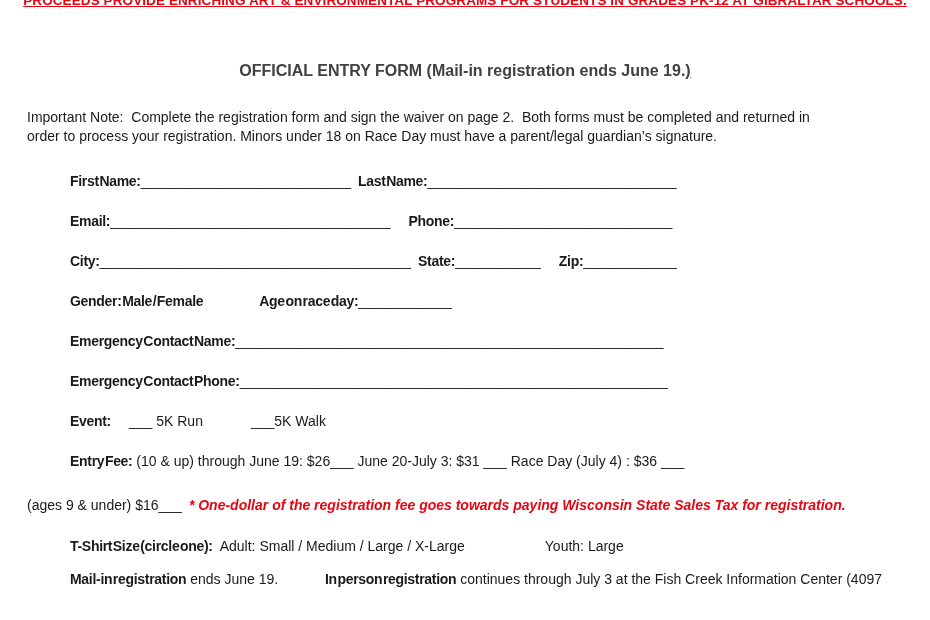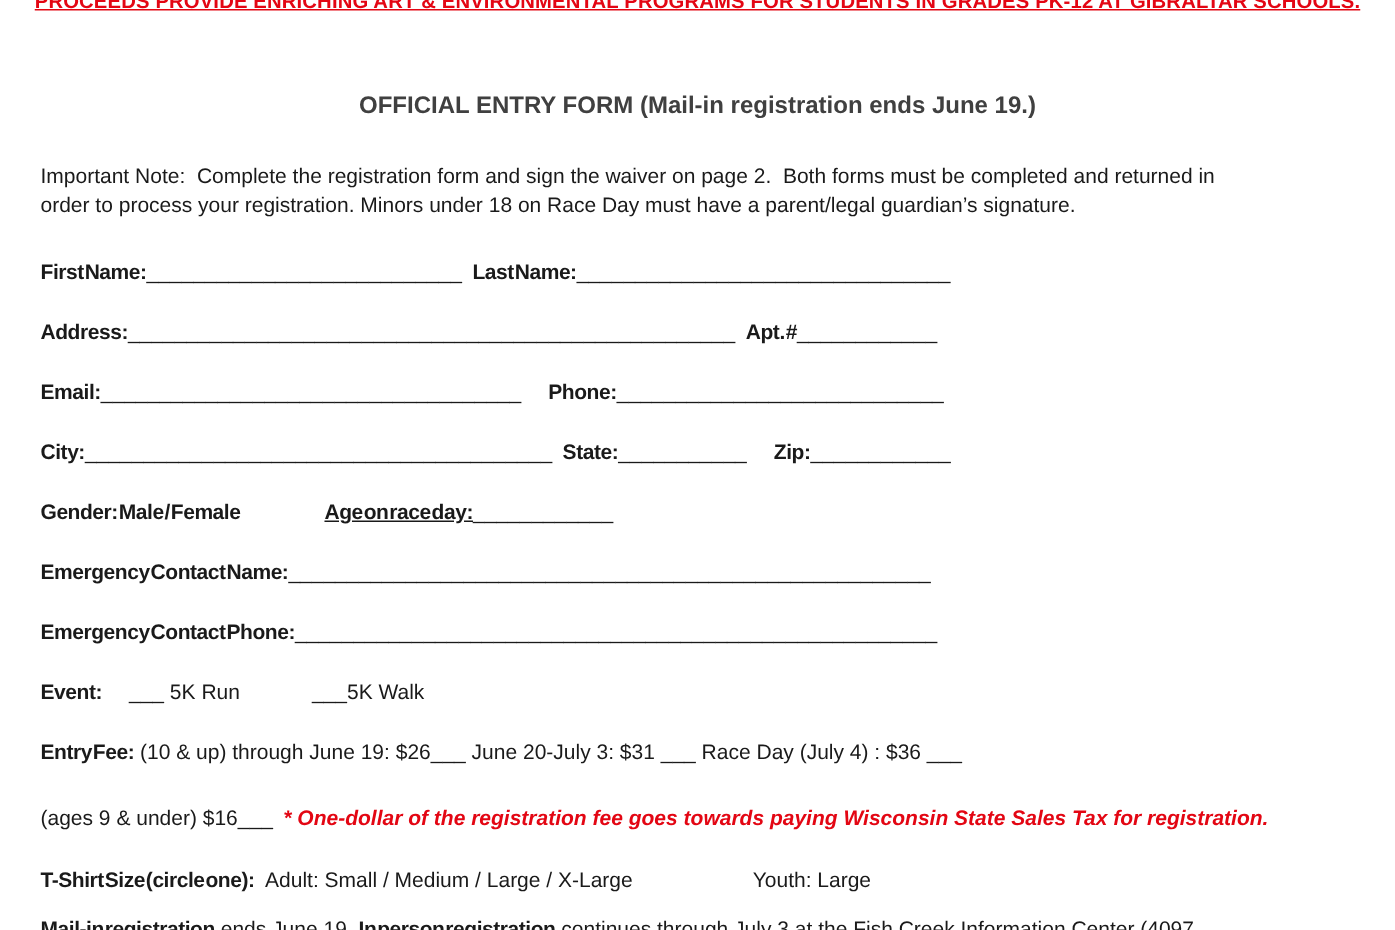--- a/index.html
+++ b/index.html
@@ -43,48 +43,48 @@
     white-space: pre;
   }
   .row.first  { margin-top: 27px; }
   .row.ages   { margin-top: 27px; }
   .row.tshirt { margin-top: 24px; }
   .row.footer { margin-top: 16px; }
   .lbl {
     font-weight: 700;
     letter-spacing: -0.3px;
     word-spacing: -3px;
+    margin-left: 43px;
   }
   .blank { letter-spacing: 0; }
   .red-italic {
     color: #e30613;
     font-style: italic;
     font-weight: 700;
   }
   .gap-xs { margin-left: 7px; }
   .gap-s  { margin-left: 18px; }
   .gap-m  { margin-left: 48px; }
-  .gap-l  { margin-left: 56px; text-decoration: underline; }
+  .gap-l  { margin-left: 56px; }
   .gap-xl { margin-left: 80px; }
 </style>
 </head>
 <body>
 
 <div class="page">
 
   <div class="banner"><span class="banner-text">PROCEEDS PROVIDE ENRICHING ART &amp; ENVIRONMENTAL PROGRAMS FOR STUDENTS IN GRADES PK-12 AT GIBRALTAR SCHOOLS.</span></div>
 
   <div class="title"><span>OFFICIAL ENTRY FORM (Mail-in registration ends June 19.</span><span class="u">)</span></div>
 
   <div class="note">Important Note:  Complete the registration form and sign the waiver on page 2.  Both forms must be completed and returned in
 order to process your registration. Minors under 18 on Race Day must have a parent/legal guardian’s signature.</div>
 
   <div class="row first"><span class="lbl">First Name:</span><span class="blank">___________________________</span><span class="lbl gap-xs">Last Name:</span><span class="blank">________________________________</span></div>
 
-  <div class="row"><span class="lbl">Address:</span><span class="blank">____________________________________________________</span><span class="lbl gap-xs">Apt. #</span><span class="blank">____________</span></div>
 
   <div class="row"><span class="lbl">Email:</span><span class="blank">____________________________________</span><span class="lbl gap-s">Phone:</span><span class="blank">____________________________</span></div>
 
   <div class="row"><span class="lbl">City:</span><span class="blank">________________________________________</span><span class="lbl gap-xs">State:</span><span class="blank">___________</span><span class="lbl gap-s">Zip:</span><span class="blank">____________</span></div>
 
   <div class="row"><span class="lbl">Gender: Male / Female</span><span class="lbl gap-l">Age on race day:</span><span class="blank">____________</span></div>
 
   <div class="row"><span class="lbl">Emergency Contact Name:</span><span class="blank">_______________________________________________________</span></div>
 
   <div class="row"><span class="lbl">Emergency Contact Phone:</span><span class="blank">_______________________________________________________</span></div>

